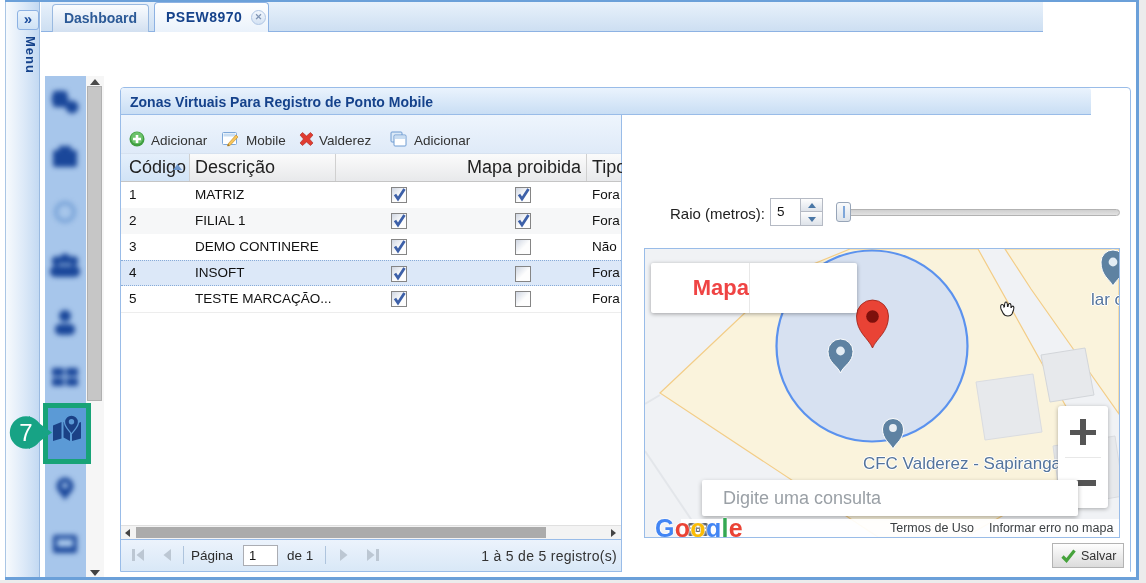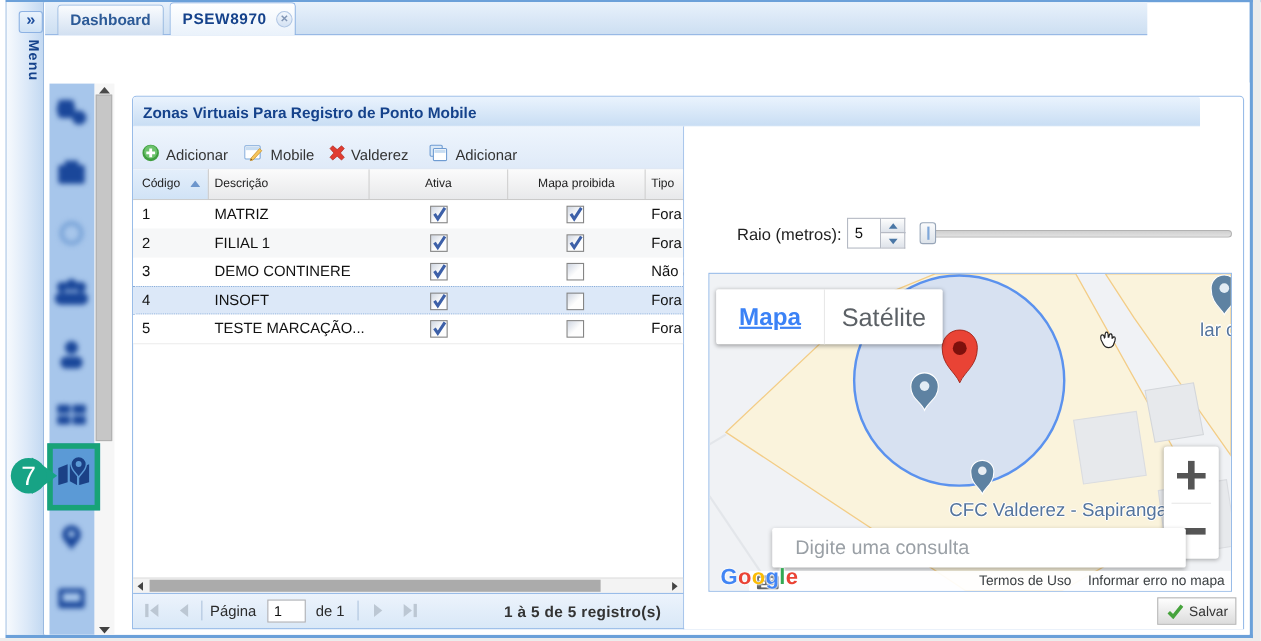--- a/index.html
+++ b/index.html
@@ -29,21 +29,21 @@
   #vthumb{left:1px;top:10px;width:15px;height:315px;background:#c6c6c6;border:1px solid #b0b0b0;box-sizing:border-box;}
   
   #panel{left:79px;top:12px;width:1011px;height:485px;border:1px solid #99bce8;box-sizing:border-box;border-radius:4px 4px 0 0;}
   #phead{left:0;top:0;width:970px;height:27px;background:linear-gradient(#eaf3fd,#c9def4);border-bottom:1px solid #99bce8;box-sizing:border-box;border-radius:3px 3px 0 0;}
   #phead span{position:absolute;left:9px;top:6px;font-weight:bold;font-size:14px;color:#15428b;}
   
   #gridside{left:0;top:27px;width:501px;height:457px;border-right:1px solid #99bce8;box-sizing:border-box;}
   #gtoolbar{left:0;top:0;width:500px;height:39px;background:linear-gradient(#eef5fd,#dfeaf8);border-bottom:1px solid #d7e2f0;box-sizing:border-box;}
   .tbtxt{position:absolute;top:18px;font-size:13.5px;color:#333;}
   #ghead{left:0;top:39px;width:500px;height:28px;background:linear-gradient(#fbfbfb,#e8e9eb);border-bottom:1px solid #c5c5c5;box-sizing:border-box;}
-  .gcol{position:absolute;top:0;height:27px;border-right:1px solid #d0d0d0;box-sizing:border-box;font-size:11px;color:#222;line-height:26px;}
+  .gcol{position:absolute;top:0;height:27px;border-right:1px solid #d0d0d0;box-sizing:border-box;font-size:18px;color:#222;line-height:26px;}
   #gsorted{left:0;top:0;width:69px;height:27px;background:linear-gradient(#e4effb,#d1e3f6);}
   .grow{position:absolute;left:0;width:500px;height:26px;font-size:13.5px;color:#111;}
   .grow .c1{position:absolute;left:8px;top:5px;}
   .grow .c2{position:absolute;left:74px;top:5px;}
   .grow .c5{position:absolute;left:471px;top:5px;width:29px;overflow:hidden;white-space:nowrap;}
   .cb{position:absolute;top:5px;width:16px;height:16px;background:linear-gradient(135deg,#cfd6e2,#fdfdfd 55%);border:1px solid #858585;box-sizing:border-box;}
   #hscroll{left:0;top:410px;width:500px;height:14px;background:#f3f3f3;border-top:1px solid #e0e0e0;box-sizing:border-box;}
   #hthumb{left:15px;top:1px;width:410px;height:11px;background:#ababab;}
   #pager{left:0;top:424px;width:500px;height:32px;background:linear-gradient(#ecf3fc,#d9e8f7);border-top:1px solid #99bce8;box-sizing:border-box;}
   .pgbtn{position:absolute;top:4px;width:22px;height:22px;}
@@ -129,21 +129,20 @@
             </svg>
           <span class="tbtxt" style="left:293px">Adicionar</span>
         </div>
         <div class="abs" id="ghead">
           <div class="gcol" id="gsorted"></div>
           <div class="gcol" style="left:0;width:69px;padding-left:8px;">Código</div>
           <svg class="abs" style="left:52px;top:10px" width="9" height="6">
               <path d="M4.5,0 L9,6 L0,6 Z" fill="#6d96cc"></path>
             </svg>
           <div class="gcol" style="left:69px;width:146px;padding-left:5px;">Descrição</div>
-          <div class="gcol" style="left:215px;width:126px;text-align:center;">Ativa</div>
           <div class="gcol" style="left:341px;width:125px;text-align:center;">Mapa proibida</div>
           <div class="gcol" style="left:466px;width:34px;padding-left:5px;border-right:none;">Tipo A</div>
         </div>
         <div class="grow" style="top:67px;background:#fff;border-bottom:1px solid #ededed;">
           <span class="c1">1</span>
             <span class="c2">MATRIZ</span>
           <div class="cb" style="left:270px">
               <svg width="15" height="15" style="position:absolute;left:0px;top:-1px">
                 <path d="M3,7.5 L6,12 L12.5,2" stroke="#3d60a8" stroke-width="2.8" fill="none"></path>
               </svg>
@@ -221,21 +220,21 @@
           <div class="abs" style="left:122px;top:5px;width:35px;height:21px;background:#fff;border:1px solid #abadb3;box-sizing:border-box;font-size:13px;color:#111;line-height:19px;padding-left:5px;">1</div>
           <div class="pgtxt" style="left:166px">de 1</div>
           <div class="pgsep" style="left:204px"></div>
           <svg class="pgbtn" style="left:212px" viewBox="0 0 22 22">
               <path d="M7,5 L14.5,11 L7,17 Z" fill="#bcc7d3"></path>
             </svg>
           <svg class="pgbtn" style="left:240px" viewBox="0 0 22 22">
               <path d="M6,5 L13.5,11 L6,17 Z" fill="#bcc7d3"></path>
               <rect x="15" y="5" width="3" height="12" fill="#bcc7d3"></rect>
             </svg>
-          <div class="pgtxt" style="right:20px;font-weight:bold;color:#333;font-size:14px;letter-spacing:0.3px;">1 à 5 de 5 registro(s)</div>
+          <div class="pgtxt" style="right:4px;font-weight:normal;color:#333;font-size:14px;letter-spacing:0.3px;">1 à 5 de 5 registro(s)</div>
         </div>
       </div>
       <div class="abs" id="rightside">
         <div class="abs" style="left:10px;top:90px;width:133px;text-align:right;font-size:15px;color:#222;">Raio (metros):</div>
         <div class="abs" style="left:148px;top:83px;width:31px;height:28px;background:#fff;border:1px solid #b5bac4;box-sizing:border-box;font-size:13.5px;color:#111;line-height:26px;padding-left:6px;">5</div>
         <div class="abs" style="left:179px;top:83px;width:22px;height:14px;background:linear-gradient(#fdfdfd,#dee3ea);border:1px solid #b5bac4;border-left:none;box-sizing:border-box;">
             <div style="position:absolute;left:7px;top:4px;width:0;height:0;border-left:4px solid transparent;border-right:4px solid transparent;border-bottom:5px solid #4a77a6;"></div>
           </div>
         <div class="abs" style="left:179px;top:96px;width:22px;height:15px;background:linear-gradient(#fdfdfd,#dee3ea);border:1px solid #b5bac4;border-left:none;box-sizing:border-box;">
             <div style="position:absolute;left:7px;top:5px;width:0;height:0;border-left:4px solid transparent;border-right:4px solid transparent;border-top:5px solid #4a77a6;"></div>
@@ -286,25 +285,24 @@
                 <rect x="12.5" y="2.5" width="2" height="2"></rect>
                 <rect x="16" y="2.5" width="2" height="2"></rect>
                 <rect x="2" y="5.8" width="2" height="2"></rect>
                 <rect x="5.5" y="5.8" width="2" height="2"></rect>
                 <rect x="9" y="5.8" width="2" height="2"></rect>
                 <rect x="12.5" y="5.8" width="2" height="2"></rect>
                 <rect x="16" y="5.8" width="2" height="2"></rect>
                 <rect x="4" y="9" width="12" height="2"></rect>
               </g>
             </svg>
-          <div class="abs" style="left:10px;top:265px;font-size:20px;font-weight:bold;letter-spacing:0.3px;text-shadow:0 0 2px #fff,0 0 2px #fff,0 0 2px #fff;"><span style="color:#4285F4">G</span><span style="color:#EA4335">o</span><span style="color:#FBBC05">o</span><span style="color:#4285F4">g</span><span style="color:#34A853">l</span><span style="color:#EA4335">e</span></div>
+          <div class="abs" style="left:10px;top:265px;font-size:25px;font-weight:bold;letter-spacing:0.3px;text-shadow:0 0 2px #fff,0 0 2px #fff,0 0 2px #fff;"><span style="color:#4285F4">G</span><span style="color:#EA4335">o</span><span style="color:#FBBC05">o</span><span style="color:#4285F4">g</span><span style="color:#34A853">l</span><span style="color:#EA4335">e</span></div>
                     <div class="abs" id="mapsat">
-            <span style="position:absolute;left:0;top:0;width:98px;text-align:center;line-height:50px;font-size:22px;font-weight:bold;color:#3b82f6;text-decoration:underline;">Mapa</span>
+            <span style="position:absolute;left:0;top:0;width:98px;text-align:right;line-height:50px;font-size:22px;font-weight:bold;color:#ef4444;">Mapa</span>
             <div style="position:absolute;left:98px;top:0;width:1px;height:50px;background:#e8e8e8;"></div>
-            <span style="position:absolute;left:99px;top:0;width:107px;text-align:center;line-height:50px;font-size:23px;color:#5c6166;">Satélite</span>
           </div>
         </div>
         <div class="abs" id="salvar">
           <svg style="position:absolute;left:8px;top:5px" width="15" height="14" viewBox="0 0 15 14">
               <path d="M1.5,7.5 L5.5,11.5 L13.5,1.5" stroke="#46a33c" stroke-width="3.2" fill="none"></path>
             </svg>
           <span style="position:absolute;left:28px;top:5px;font-size:12.5px;color:#333;">Salvar</span>
         </div>
       </div>
     </div>

